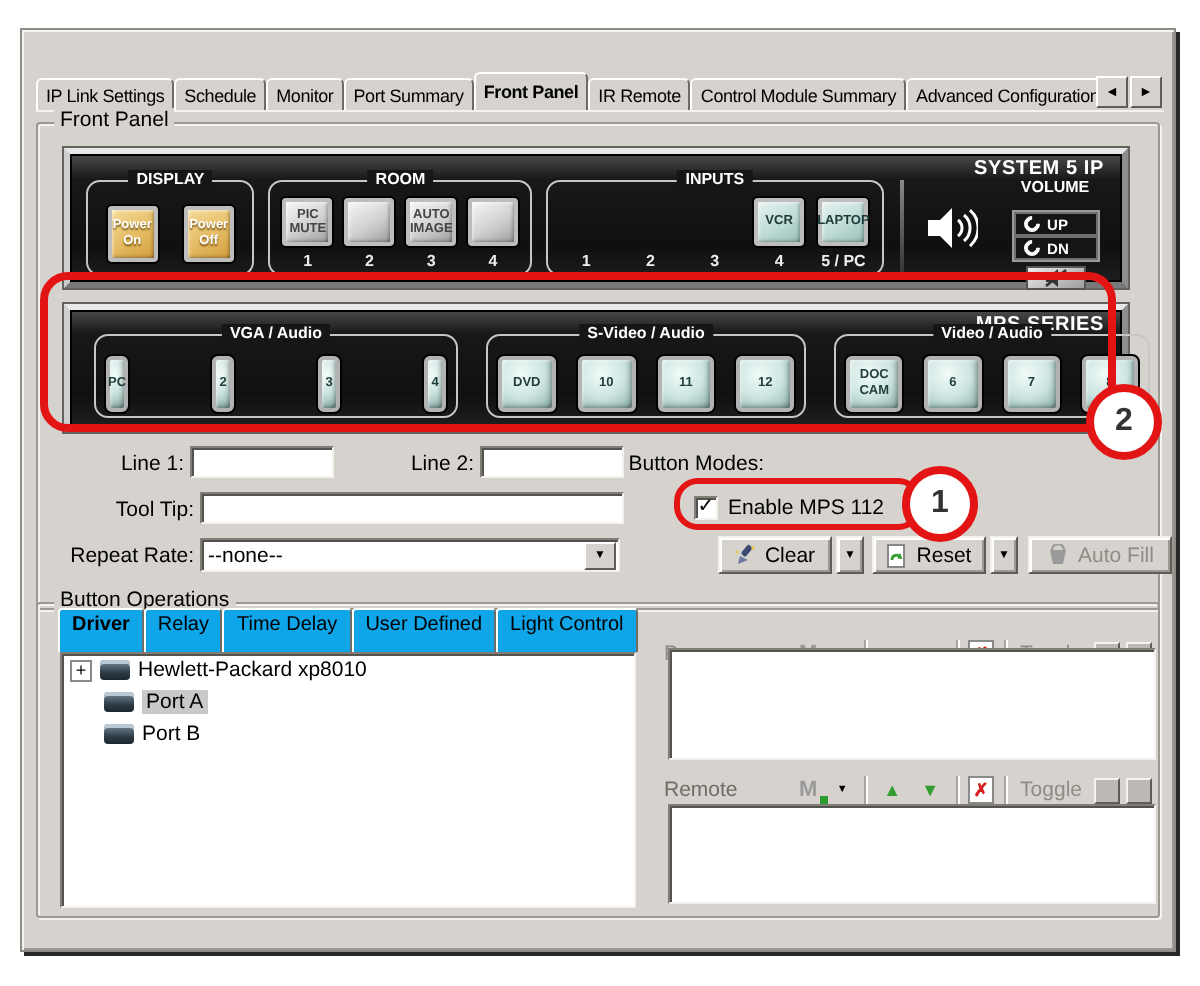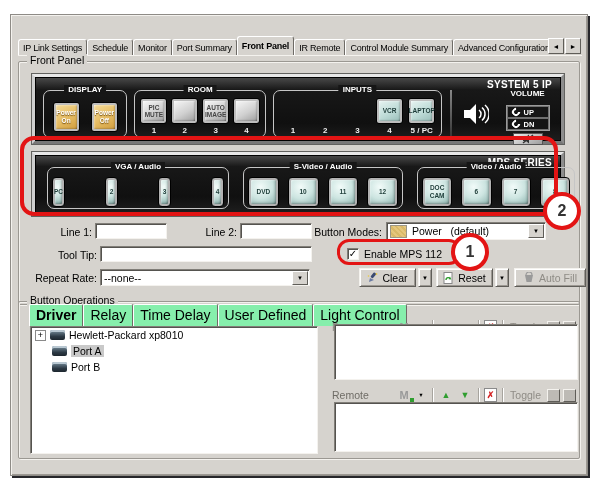--- a/index.html
+++ b/index.html
@@ -78,21 +78,21 @@
           box-shadow: inset 1px 1px 0 #55534f; display:flex; align-items:center; justify-content:center; font-size:10px; line-height:10px; }
   .cblabel { font-size:10.5px; }
   .btn { height:19px; background:#d6d3ce; border:1px solid; border-color:#f4f2ee #5f5d58 #5f5d58 #f4f2ee;
          box-shadow: inset 1px 1px 0 #fff, inset -1px -1px 0 #9c9892; display:flex; align-items:center; justify-content:center;
          gap:4px; font-size:10.5px; padding:0 4px; }
   .btn.dis { color:#8f8c86; }
   .btnrow { position:absolute; display:flex; align-items:center; }
 
   
   .botabs { position:absolute; left:10px; top:6px; display:flex; align-items:flex-end; height:18px; }
-  .botab { font-size:14px; padding:2px 6px 19px; height:15px; background:#86efac; white-space:nowrap;
+  .botab { font-size:10px; padding:2px 6px 19px; height:15px; background:#0ea5e9; white-space:nowrap;
            border:1px solid #fff; border-right-color:#6e6b66; border-bottom:none; border-radius:2px 2px 0 0; }
   .botab.active { height:17px; font-weight:bold; }
   .treebox { position:absolute; left:11px; top:24px; width:288px; height:128px; overflow:hidden; }
   .titem { display:flex; align-items:center; gap:4px; height:16px; padding-left:4px; font-size:10.5px; }
   .titem.child { padding-left:21px; }
   .plusbox { width:11px; height:11px; background:#fff; border:1px solid #8a8a8a; font-size:9px; line-height:9px;
              display:flex; align-items:center; justify-content:center; }
   .devicon { width:15px; height:10px; border-radius:2px; background:linear-gradient(#7d93a2,#2c3944 65%,#1d262e);
              box-shadow: inset 0 2px 0 #b9c8d2; }
   .tsel { background:#c9c9c9; padding:0 2px; }
@@ -257,27 +257,20 @@
             <div class="dkey">8</div>
           </div>
         </div>
       </div>
 
       <div class="flabel" style="left:18px; top:164px; width:55px;">Line 1:</div>
       <input class="txt sunken" style="left: 76px; top: 161px; width: 72px;" value="">
       <div class="flabel" style="left:163px; top:164px; width:55px;">Line 2:</div>
       <input class="txt sunken" style="left: 221px; top: 161px; width: 72px;" value="">
       <div class="flabel" style="left:293px; top:164px; width:70px;">Button Modes:</div>
-      <div class="combo sunken" style="left:367px; top:160px; width:160px;">
-        <span class="swatch"></span>
-        <span class="ctext"><span>Power</span>&nbsp;&nbsp;&nbsp;<span>(default)</span></span>
-        <span class="drop">
-            <span>▼</span>
-          </span>
-      </div>
 
       <div class="flabel" style="left:23px; top:187px; width:55px;">Tool Tip:</div>
       <input class="txt sunken" style="left: 81px; top: 184px; width: 212px;" value="">
       <div class="cbrow" style="left:328px; top:186px;">
         <span class="cbox">
             <span>✓</span>
           </span>
         <span class="cblabel">Enable MPS 112</span>
       </div>
 

